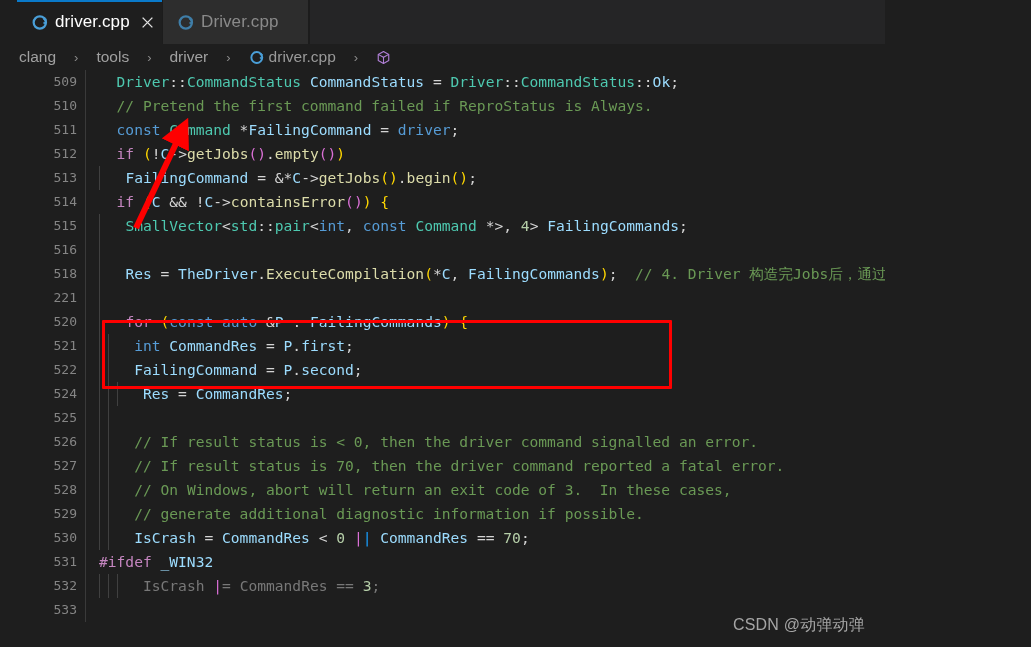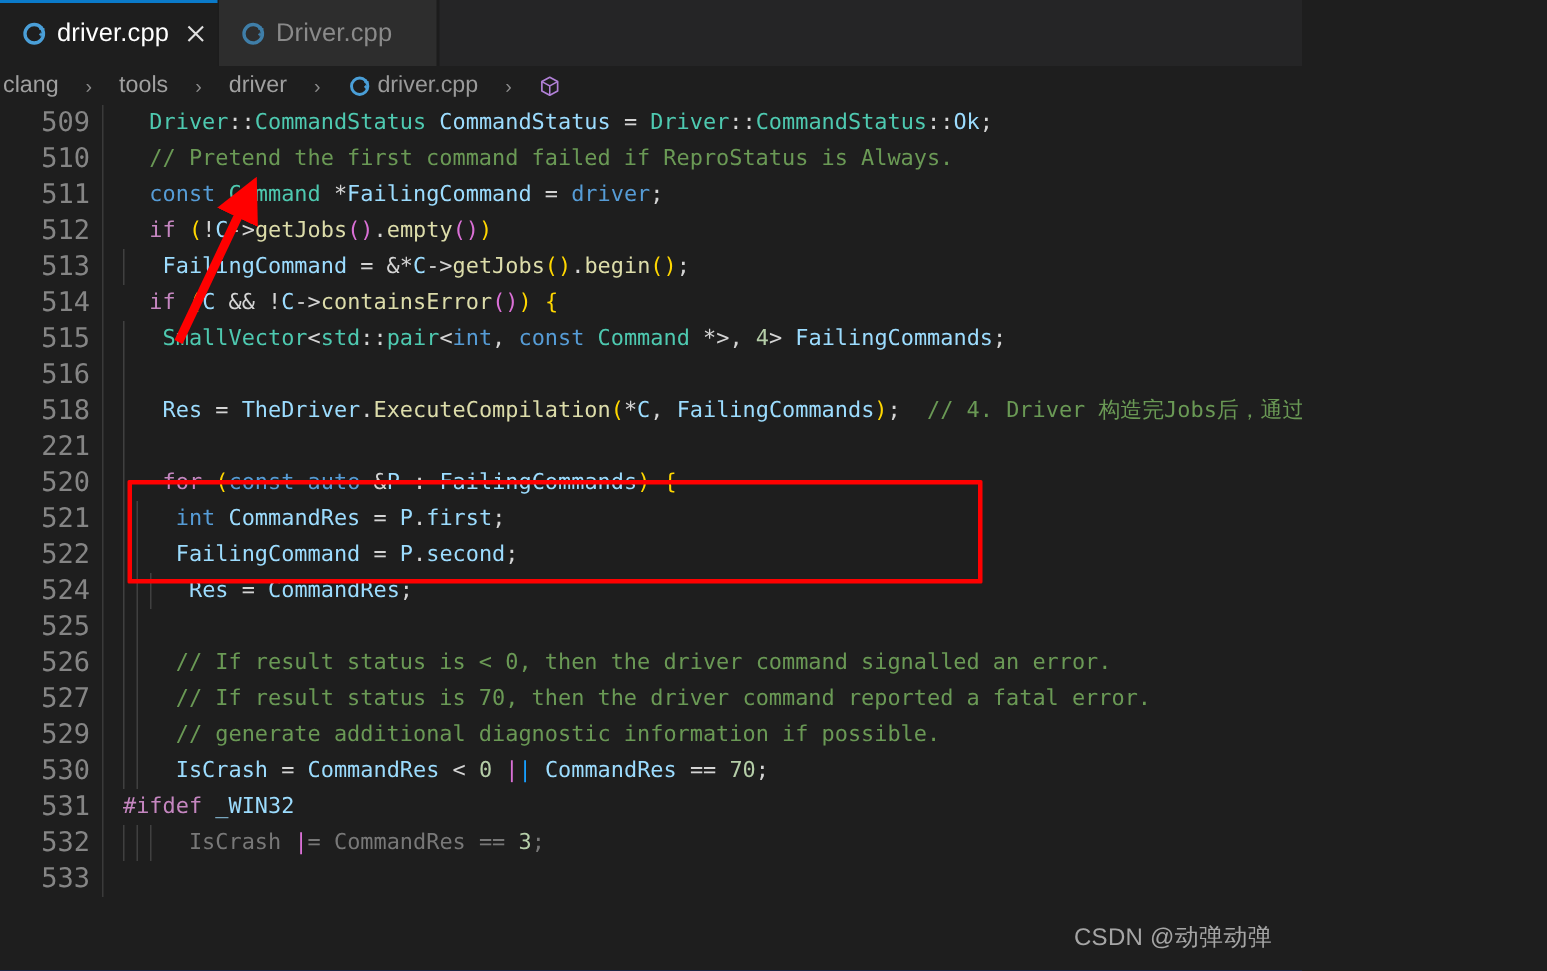--- a/index.html
+++ b/index.html
@@ -8,21 +8,22 @@
   }
   body {
     width: 1031px; height: 647px;
     overflow: hidden;
     font-family: "Liberation Sans", sans-serif;
     -webkit-font-smoothing: antialiased;
   }
   #app {
     position: relative;
     width: 868px; height: 647px;
-    background: #1d4ed8;
+    background: #86efac;
+    margin-left: 17px;
   }
 
   
   .tabbar {
     display: flex;
     height: 44px;
     background: #252526;
     box-sizing: border-box;
   }
   .tab {
@@ -122,21 +123,21 @@
     white-space: pre;
   }
   .ln {
     width: 68px;
     min-width: 68px;
     text-align: right;
     padding-right: 8px;
     box-sizing: border-box;
     color: #858585;
     font-family: "DejaVu Sans Mono", monospace;
-    font-size: 18px;
+    font-size: 13px;
     user-select: none;
   }
   .gutter-div {
     width: 14px;
     min-width: 14px;
     border-left: 1px solid #3a3a3a;
     box-sizing: border-box;
   }
   .code {
     flex: 1;
@@ -276,20 +277,21 @@
         <div class="row"><div class="ln">516</div><div class="gutter-div"></div><div class="code"><span class="ig"><span></span></span></div></div>
         <div class="row"><div class="ln">518</div><div class="gutter-div"></div><div class="code"><span class="ig"><span></span></span><span class="t-def">  </span><span class="t-var">Res</span><span class="t-def"> = </span><span class="t-var">TheDriver</span><span class="t-def">.</span><span class="t-func">ExecuteCompilation</span><span class="t-p1">(</span><span class="t-def">*</span><span class="t-var">C</span><span class="t-def">, </span><span class="t-var">FailingCommands</span><span class="t-p1">)</span><span class="t-def">;</span><span class="t-cmt">  // 4. Driver 构造完Jobs后，通过Driver的Exe</span></div></div>
         <div class="row"><div class="ln">221</div><div class="gutter-div"></div><div class="code"><span class="ig"><span></span></span></div></div>
         <div class="row"><div class="ln">520</div><div class="gutter-div"></div><div class="code"><span class="ig"><span></span></span><span class="t-def">  </span><span class="t-ctl">for</span><span class="t-def"> </span><span class="t-p1">(</span><span class="t-kw">const</span><span class="t-def"> </span><span class="t-kw">auto</span><span class="t-def"> &amp;</span><span class="t-var">P</span><span class="t-def"> : </span><span class="t-var">FailingCommands</span><span class="t-p1">)</span><span class="t-def"> </span><span class="t-p1">{</span></div></div>
         <div class="row"><div class="ln">521</div><div class="gutter-div"></div><div class="code"><span class="ig"><span></span></span><span class="ig"><span></span></span><span class="t-def">  </span><span class="t-kw">int</span><span class="t-def"> </span><span class="t-var">CommandRes</span><span class="t-def"> = </span><span class="t-var">P</span><span class="t-def">.</span><span class="t-var">first</span><span class="t-def">;</span></div></div>
         <div class="row"><div class="ln">522</div><div class="gutter-div"></div><div class="code"><span class="ig"><span></span></span><span class="ig"><span></span></span><span class="t-def">  </span><span class="t-var">FailingCommand</span><span class="t-def"> = </span><span class="t-var">P</span><span class="t-def">.</span><span class="t-var">second</span><span class="t-def">;</span></div></div>
         <div class="row"><div class="ln">524</div><div class="gutter-div"></div><div class="code"><span class="ig"><span></span></span><span class="ig"><span></span></span><span class="ig"><span></span></span><span class="t-def">  </span><span class="t-var">Res</span><span class="t-def"> = </span><span class="t-var">CommandRes</span><span class="t-def">;</span></div></div>
         <div class="row"><div class="ln">525</div><div class="gutter-div"></div><div class="code"><span class="ig"><span></span></span><span class="ig"><span></span></span></div></div>
         <div class="row"><div class="ln">526</div><div class="gutter-div"></div><div class="code"><span class="ig"><span></span></span><span class="ig"><span></span></span><span class="t-cmt">  // If result status is &lt; 0, then the driver command signalled an error.</span></div></div>
         <div class="row"><div class="ln">527</div><div class="gutter-div"></div><div class="code"><span class="ig"><span></span></span><span class="ig"><span></span></span><span class="t-cmt">  // If result status is 70, then the driver command reported a fatal error.</span></div></div>
+        <div class="row"><div class="ln">528</div><div class="gutter-div"></div><div class="code"><span class="ig"><span></span></span><span class="ig"><span></span></span><span class="t-cmt">  // On Windows, abort will return an exit code of 3.  In these cases,</span></div></div>
         <div class="row"><div class="ln">529</div><div class="gutter-div"></div><div class="code"><span class="ig"><span></span></span><span class="ig"><span></span></span><span class="t-cmt">  // generate additional diagnostic information if possible.</span></div></div>
         <div class="row"><div class="ln">530</div><div class="gutter-div"></div><div class="code"><span class="ig"><span></span></span><span class="ig"><span></span></span><span class="t-def">  </span><span class="t-var">IsCrash</span><span class="t-def"> = </span><span class="t-var">CommandRes</span><span class="t-def"> &lt; </span><span class="t-num">0</span><span class="t-def"> </span><span class="t-p2">|</span><span class="t-p3">|</span><span class="t-def"> </span><span class="t-var">CommandRes</span><span class="t-def"> == </span><span class="t-num">70</span><span class="t-def">;</span></div></div>
         <div class="row"><div class="ln">531</div><div class="gutter-div"></div><div class="code"><span class="t-pp">#ifdef</span><span class="t-def"> </span><span class="t-var">_WIN32</span></div></div>
         <div class="row"><div class="ln">532</div><div class="gutter-div"></div><div class="code"><span class="ig"><span></span></span><span class="ig"><span></span></span><span class="ig"><span></span></span><span class="t-dim">  IsCrash </span><span class="t-p2">|</span><span class="t-dim">= CommandRes == </span><span class="t-num">3</span><span class="t-dim">;</span></div></div>
         <div class="row"><div class="ln">533</div><div class="gutter-div"></div><div class="code"></div></div>
       </div>
 
     <div class="redbox" id="redbox" style="left: 85px; top: 250px; width: 570px; height: 69px; border-color: rgb(255, 0, 0);"></div>
 
     <svg class="arrow-svg" id="arrow-svg" width="1031" height="577">

